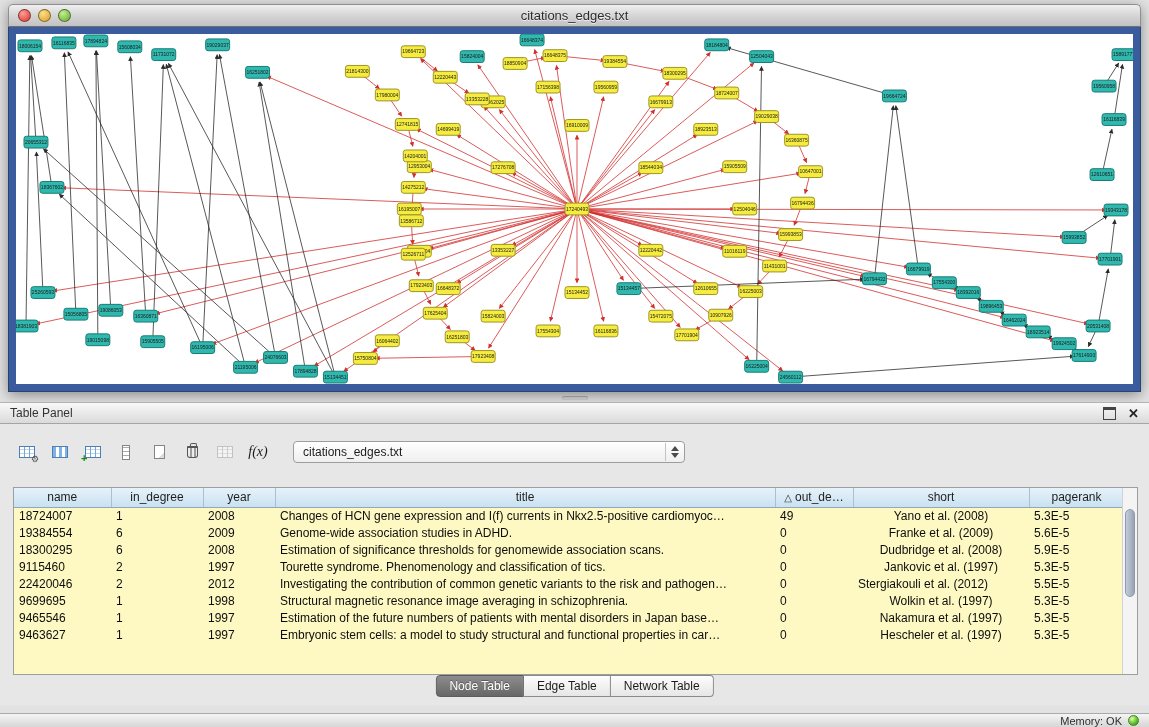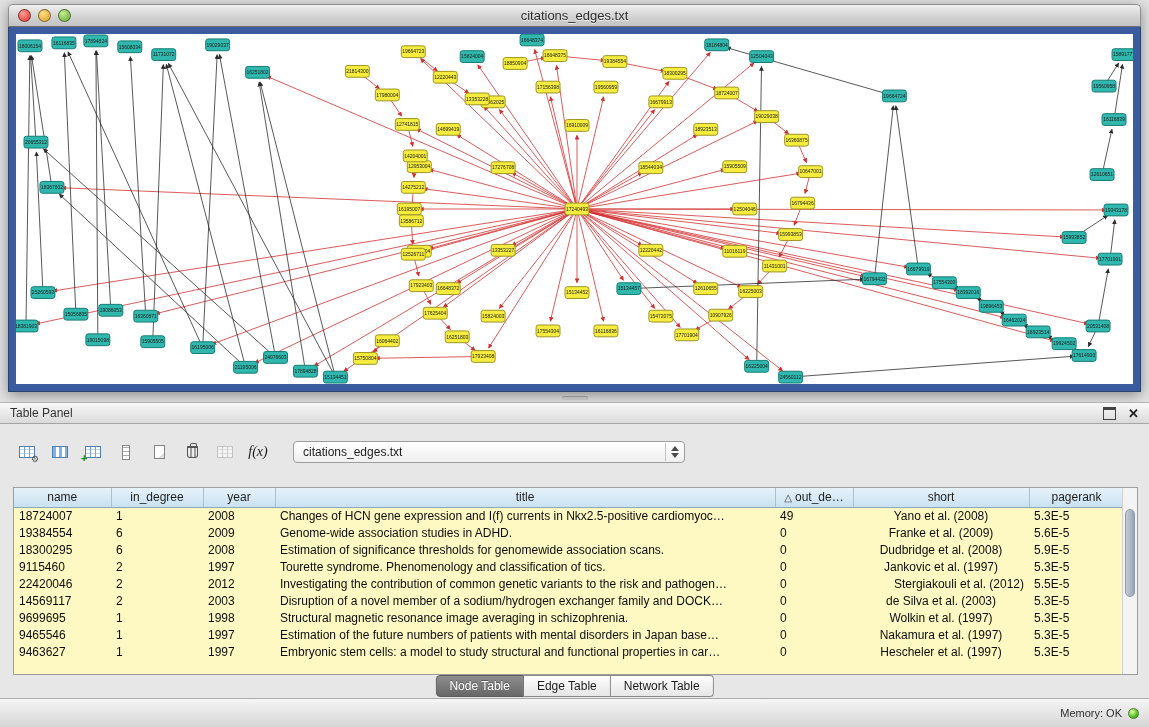--- a/index.html
+++ b/index.html
@@ -57,21 +57,21 @@
   .table-wrap tbody td{height:17px;padding:0 5px;white-space:nowrap;overflow:hidden;color:#0d0d0d;box-sizing:border-box;}
   .vscroll{position:absolute;right:0;top:0;bottom:0;width:15px;background:#f4f4f4;border-left:1px solid #d2d2d2;box-sizing:border-box;}
   .vthumb{position:absolute;left:2px;right:2px;top:21px;height:88px;border-radius:6px;background:linear-gradient(90deg,#c4cdd8,#97a4b5);border:1px solid #8e9aab;box-sizing:border-box;}
 
   .tabs{position:absolute;bottom:8px;left:50%;transform:translateX(-50%);display:flex;}
   .tab{font-size:12px;padding:3px 13px;border:1px solid #8a8a8a;border-left:none;background:linear-gradient(#fdfdfd,#e6e6e6);color:#1d1d1d;white-space:nowrap;}
   .tab:first-child{border-left:1px solid #8a8a8a;border-radius:4px 0 0 4px;}
   .tab:last-child{border-radius:0 4px 4px 0;}
   .tab.selected{background:linear-gradient(#8d8d8d,#676767);color:#fff;border-color:#5c5c5c;text-shadow:0 -1px 0 rgba(0,0,0,.3);}
 
-  .status-bar{position:absolute;left:0;bottom:0;width:1149px;height:29px;background:linear-gradient(#f5f5f5,#d6d6d6);border-top:1px solid #aaa;display:flex;align-items:center;justify-content:flex-end;padding-right:10px;box-sizing:border-box;}
+  .status-bar{position:absolute;left:0;bottom:0;width:1149px;height:14px;background:linear-gradient(#f5f5f5,#d6d6d6);border-top:1px solid #aaa;display:flex;align-items:center;justify-content:flex-end;padding-right:10px;box-sizing:border-box;}
   .memory-label{font-size:11px;color:#2e2e2e;margin-right:6px;}
   .memory-dot{width:11px;height:11px;border-radius:50%;background:radial-gradient(circle at 35% 30%,#e2ffa5,#54c026 60%,#2c8c12);border:1px solid #4a7f2a;box-sizing:border-box;}
 </style>
 </head>
 <body>
 
 <div class="net-window">
   <div class="titlebar">
     <div class="traffic">
       <span class="light close"></span>
@@ -737,31 +737,22 @@
             <td style="text-align: left;">0</td>
             <td style="text-align: center;">Jankovic et al. (1997)</td>
             <td style="text-align: left;">5.3E-5</td>
           </tr>
           <tr>
             <td style="text-align: left;">22420046</td>
             <td style="text-align: left;">2</td>
             <td style="text-align: left;">2012</td>
             <td style="text-align: left;">Investigating the contribution of common genetic variants to the risk and pathogen…</td>
             <td style="text-align: left;">0</td>
-            <td style="text-align: right; margin-top: 12px;">Stergiakouli et al. (2012)</td>
+            <td style="text-align: left; margin-top: 12px;">Stergiakouli et al. (2012)</td>
             <td style="text-align: left;">5.5E-5</td>
-          </tr>
-          <tr>
-            <td style="text-align: left;">14569117</td>
-            <td style="text-align: left;">2</td>
-            <td style="text-align: left;">2003</td>
-            <td style="text-align: left;">Disruption of a novel member of a sodium/hydrogen exchanger family and DOCK…</td>
-            <td style="text-align: left;">0</td>
-            <td style="text-align: center;">de Silva et al. (2003)</td>
-            <td style="text-align: left;">5.3E-5</td>
           </tr>
           <tr>
             <td style="text-align: left;">9699695</td>
             <td style="text-align: left;">1</td>
             <td style="text-align: left;">1998</td>
             <td style="text-align: left;">Structural magnetic resonance image averaging in schizophrenia.</td>
             <td style="text-align: left;">0</td>
             <td style="text-align: center;">Wolkin et al. (1997)</td>
             <td style="text-align: left;">5.3E-5</td>
           </tr>

